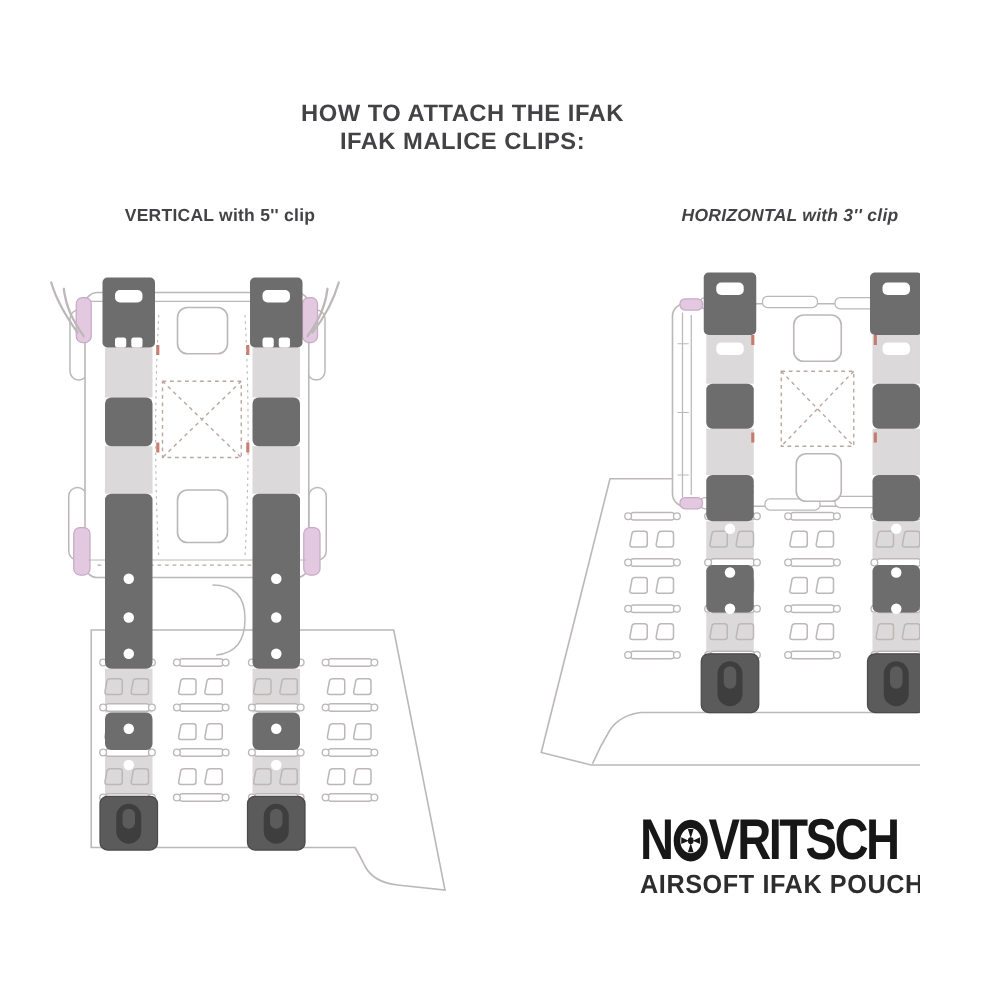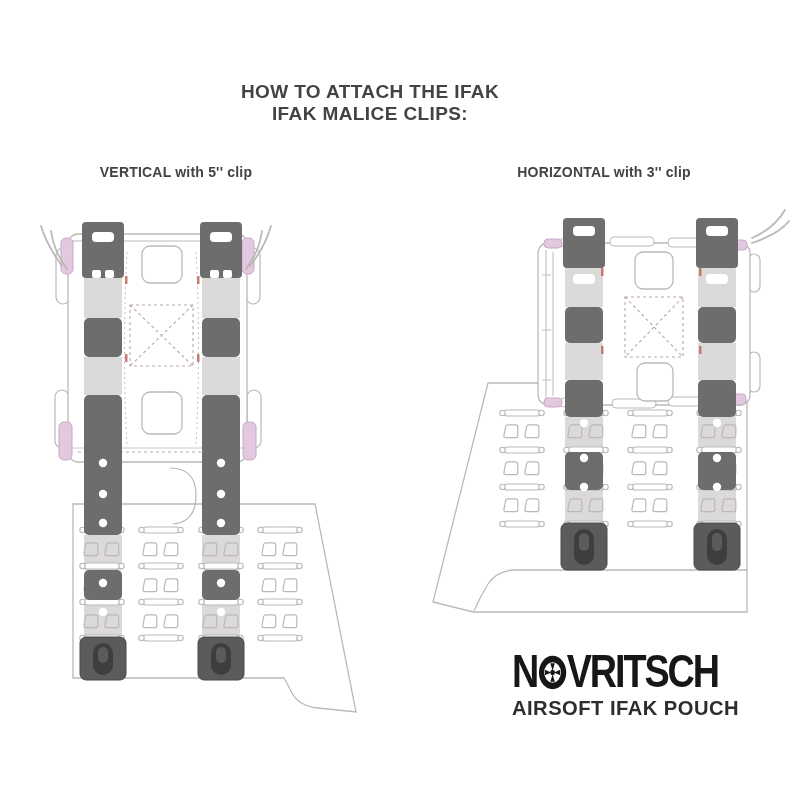--- a/index.html
+++ b/index.html
@@ -1,24 +1,24 @@
 <!DOCTYPE html>
 <html style="--c-background: #ffffff; --c-text: #434346; --c-outline: #bcb8b8; --c-strap-dark: #6e6d6d; --c-strap-light: #dbd9d9; --c-clip-end: #5c5b5b; --c-clip-buckle: #3f3e3e; --c-pink-accent: #e2c9e0; --c-pink-outline: #c9a9c7; --c-stitch-red: #c06a5a; --c-dash: #b9a69f; --c-logo-black: #171717;"><head>
 <meta charset="utf-8">
 <style>
   html,body{margin:0;padding:0;background:#fff;}
-  #canvas{position:relative;width:800px;height:800px;background:var(--c-background,#fff);overflow:hidden;
+  #canvas{position:relative;width:736px;height:800px;background:var(--c-background,#fff);overflow:hidden;
           font-family:"Liberation Sans", sans-serif;}
   #art{position:absolute;left:0;top:0;}
   .title{position:absolute;left:370px;top:81px;transform:translateX(-50%);text-align:center;
          font-size:19px;font-weight:bold;letter-spacing:.4px;line-height:22px;color:var(--c-text,#434346);white-space:nowrap;}
   .fig-label{position:absolute;top:164px;transform:translateX(-50%);font-size:14px;font-weight:bold;
              letter-spacing:.2px;color:var(--c-text,#434346);white-space:nowrap;}
   #label-vertical{left:176px;text-align:right;}
-  #label-horizontal{left:604px;}
+  #label-horizontal{left:632px;font-style:italic;}
   .logo{position:absolute;left:512px;top:649px;color:var(--c-logo-black,#171717);}
   .brand-row{display:flex;align-items:center;height:44px;font-size:46px;font-weight:bold;letter-spacing:-2.5px;
              transform:scaleX(.82);transform-origin:left center;white-space:nowrap;}
   .brand-row .reticle{margin:2px -1px 0 0;flex:0 0 auto;}
   .product-row{margin-top:3px;font-size:21px;font-weight:bold;letter-spacing:.5px;color:#2d2d2d;
                transform:scaleX(.96);transform-origin:left top;white-space:nowrap;}
 </style>
 </head>
 <body>
 

